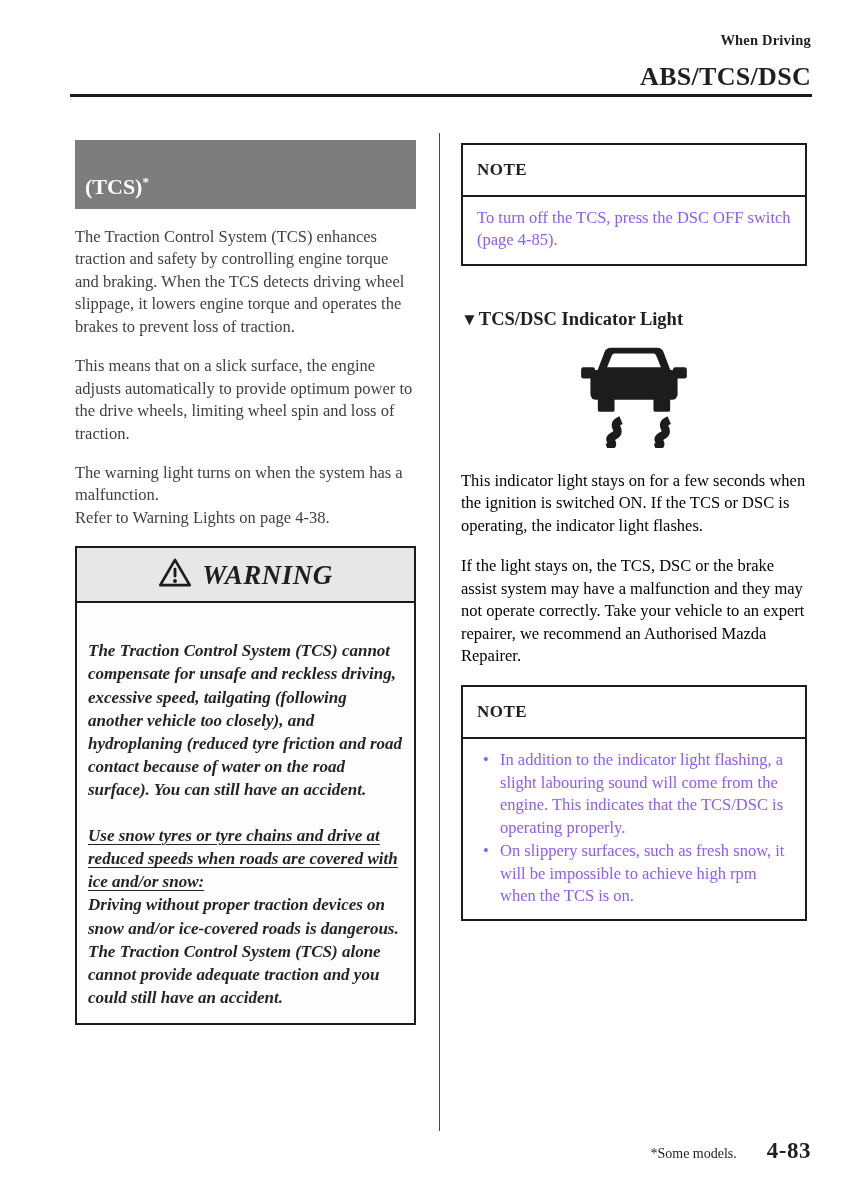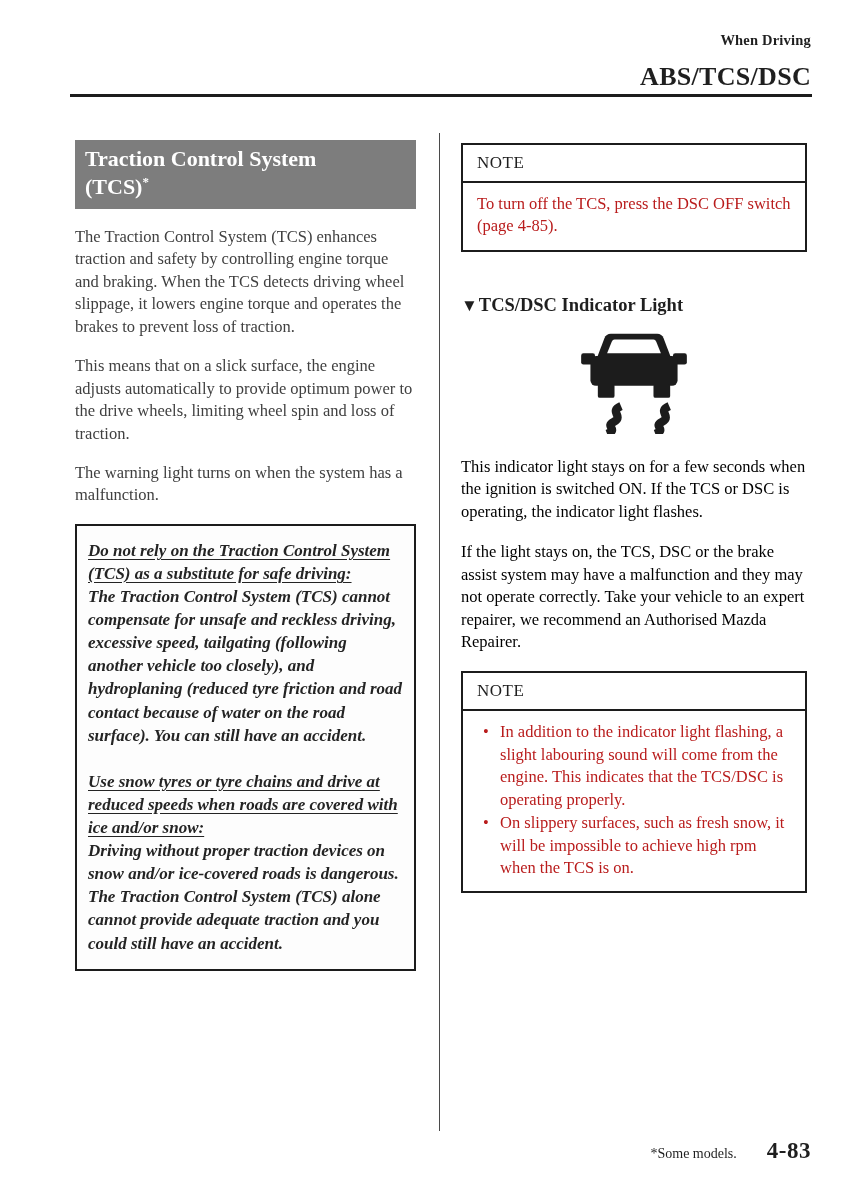--- a/index.html
+++ b/index.html
@@ -46,24 +46,24 @@
   }
   .warning-head svg { vertical-align:-4px; margin-right:10px; }
   .warning-body { padding:13px 11px 14px; font-size:17px; line-height:1.36; font-weight:bold; font-style:italic; color:#242424; }
   .warning-section + .warning-section { margin-top:23px; }
   .warning-heading { text-decoration:underline; text-underline-offset:3px; }
 
   
   .col-right { position:absolute; left:461px; top:143px; width:346px; }
   .note-box { border:2px solid #1c1c1c; background:#ffffff; }
   .note-head {
-    font-size:17px; font-weight:normal; letter-spacing:.5px;
-    padding:8px 14px; border-bottom:2px solid #1c1c1c;
+    font-size:17px; font-weight:bold; letter-spacing:.5px;
+    padding:15px 14px; border-bottom:2px solid #1c1c1c;
   }
-  .note-body { padding:10px 14px 12px; font-size:16.5px; line-height:1.36; color:#b91c1c; }
+  .note-body { padding:10px 14px 12px; font-size:16.5px; line-height:1.36; color:#8b5cf6; }
 
   .indicator-heading { margin-top:43px; font-size:18.5px; font-weight:bold; }
   .indicator-heading .tri { font-size:17px; margin-right:1px; }
 
   .indicator-icon-wrap { margin:16px auto 0; width:118px; text-align:center; }
 
   .rc-p { font-size:16.5px; line-height:1.36; margin-top:18px; color:#000000; }
 
   .note2 { margin-top:18px; }
   .bullet-list { }
@@ -83,34 +83,42 @@
   <div class="eyebrow">When Driving</div>
   <div class="chapter-title">ABS/TCS/DSC</div>
 </div>
 <div class="header-rule"></div>
 
 <div class="col-divider"></div>
 
 <div class="col-left">
 
   <div class="section-title-box">
-    <span>Traction Control System</span><br>
+    <br>
     <span>(TCS)</span><sup>*</sup>
   </div>
 
   <p class="body-p">The Traction Control System (TCS) enhances traction and safety by controlling engine torque and braking. When the TCS detects driving wheel slippage, it lowers engine torque and operates the brakes to prevent loss of traction.</p>
   <p class="body-p">This means that on a slick surface, the engine adjusts automatically to provide optimum power to the drive wheels, limiting wheel spin and loss of traction.</p>
   <p class="body-p">
     <span class="p-line">The warning light turns on when the system has a malfunction.</span>
+    <span class="p-line">Refer to Warning Lights on page 4-38.</span>
   </p>
 
   <div class="warning-box">
+    <div class="warning-head">
+      <svg width="34" height="31" viewBox="0 0 26 24" aria-hidden="true">
+        <polygon points="13,2.2 24.4,21.8 1.6,21.8" fill="none" stroke="#1c1c1c" stroke-width="2.1" stroke-linejoin="round"></polygon>
+        <rect x="11.9" y="8.3" width="2.2" height="7.5" rx="1" fill="#1c1c1c"></rect>
+        <circle cx="13" cy="18.6" r="1.5" fill="#1c1c1c"></circle>
+      </svg><span>WARNING</span>
+    </div>
     <div class="warning-body">
       <div class="warning-section">
-        <span class="warning-heading">Do not rely on the Traction Control System (TCS) as a substitute for safe driving:</span><br>
+        <br>
         <span>The Traction Control System (TCS) cannot compensate for unsafe and reckless driving, excessive speed, tailgating (following another vehicle too closely), and hydroplaning (reduced tyre friction and road contact because of water on the road surface). You can still have an accident.</span>
       </div>
       <div class="warning-section">
         <span class="warning-heading">Use snow tyres or tyre chains and drive at reduced speeds when roads are covered with ice and/or snow:</span><br>
         <span>Driving without proper traction devices on snow and/or ice-covered roads is dangerous. The Traction Control System (TCS) alone cannot provide adequate traction and you could still have an accident.</span>
       </div>
     </div>
   </div>
 </div>
 

